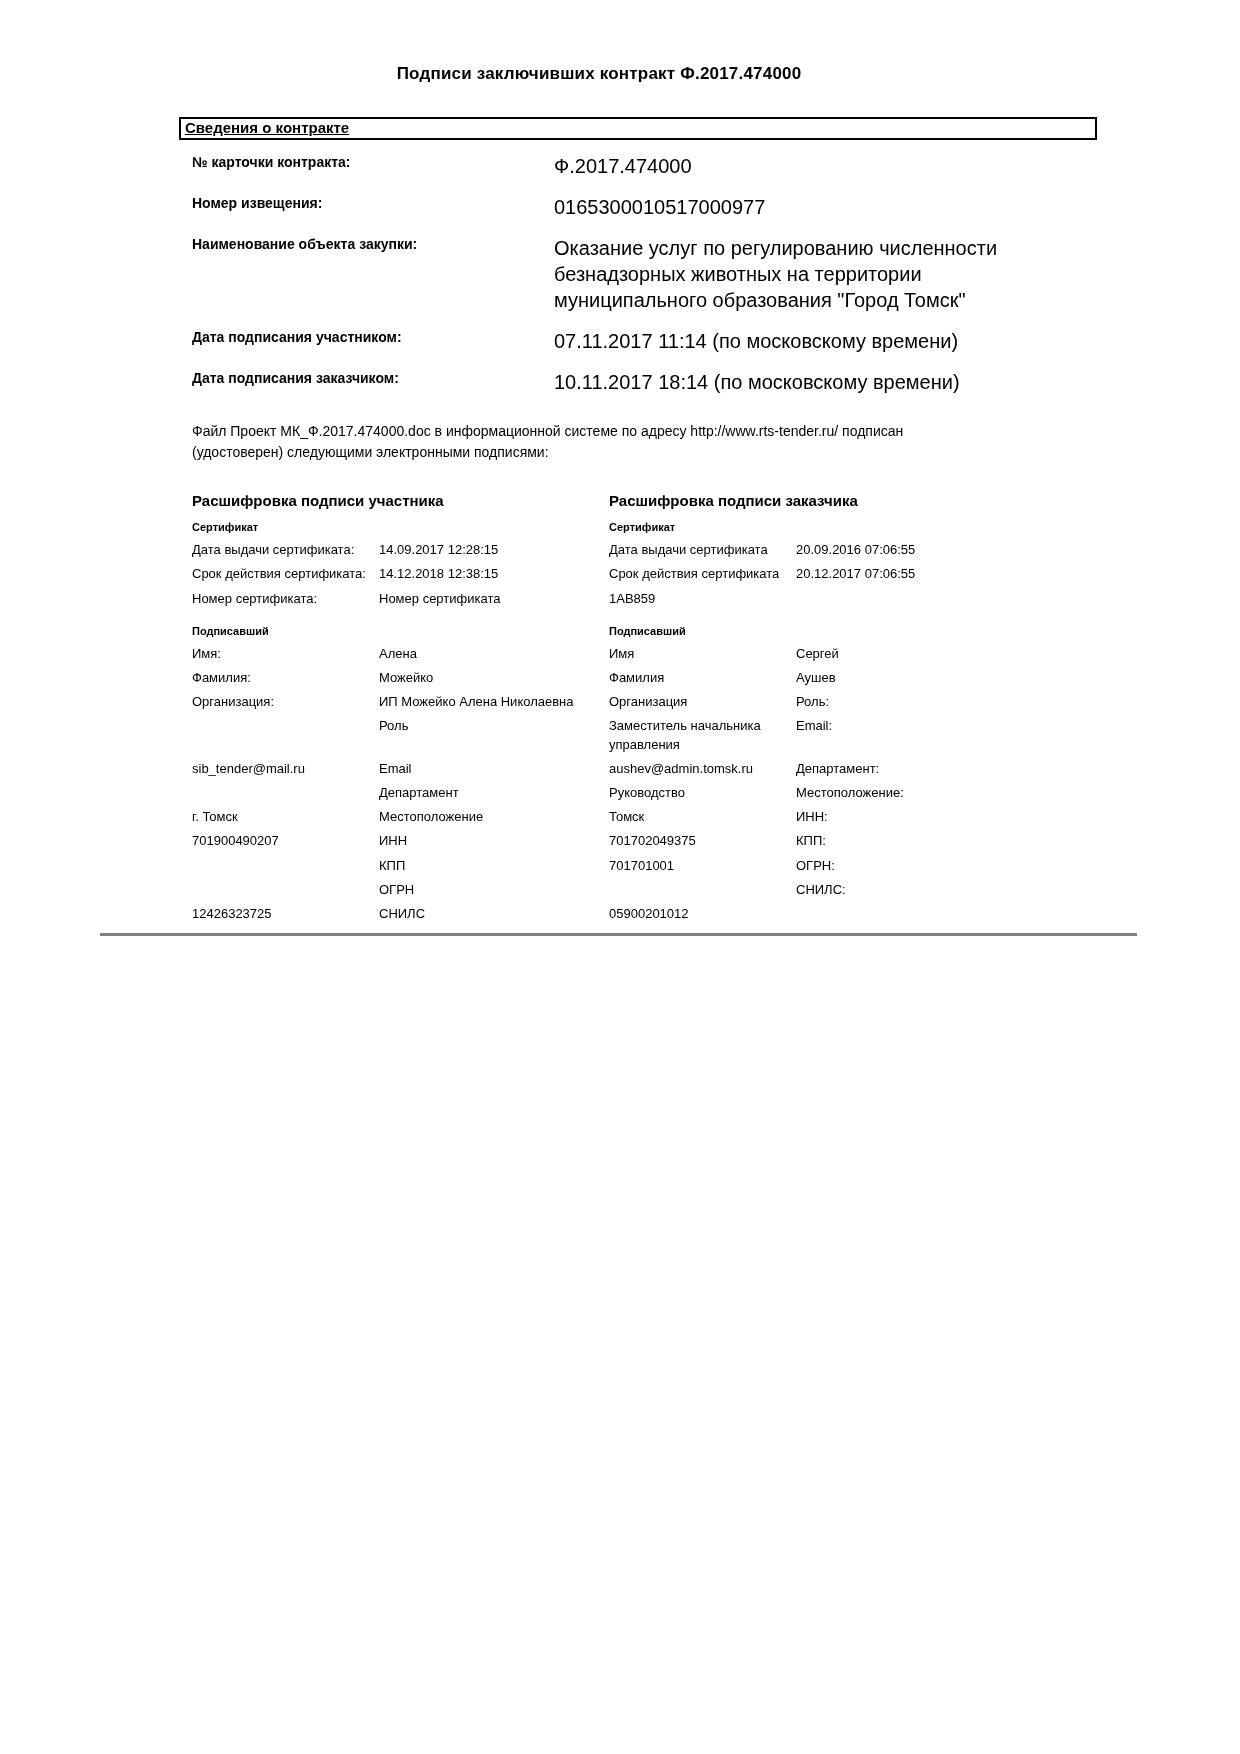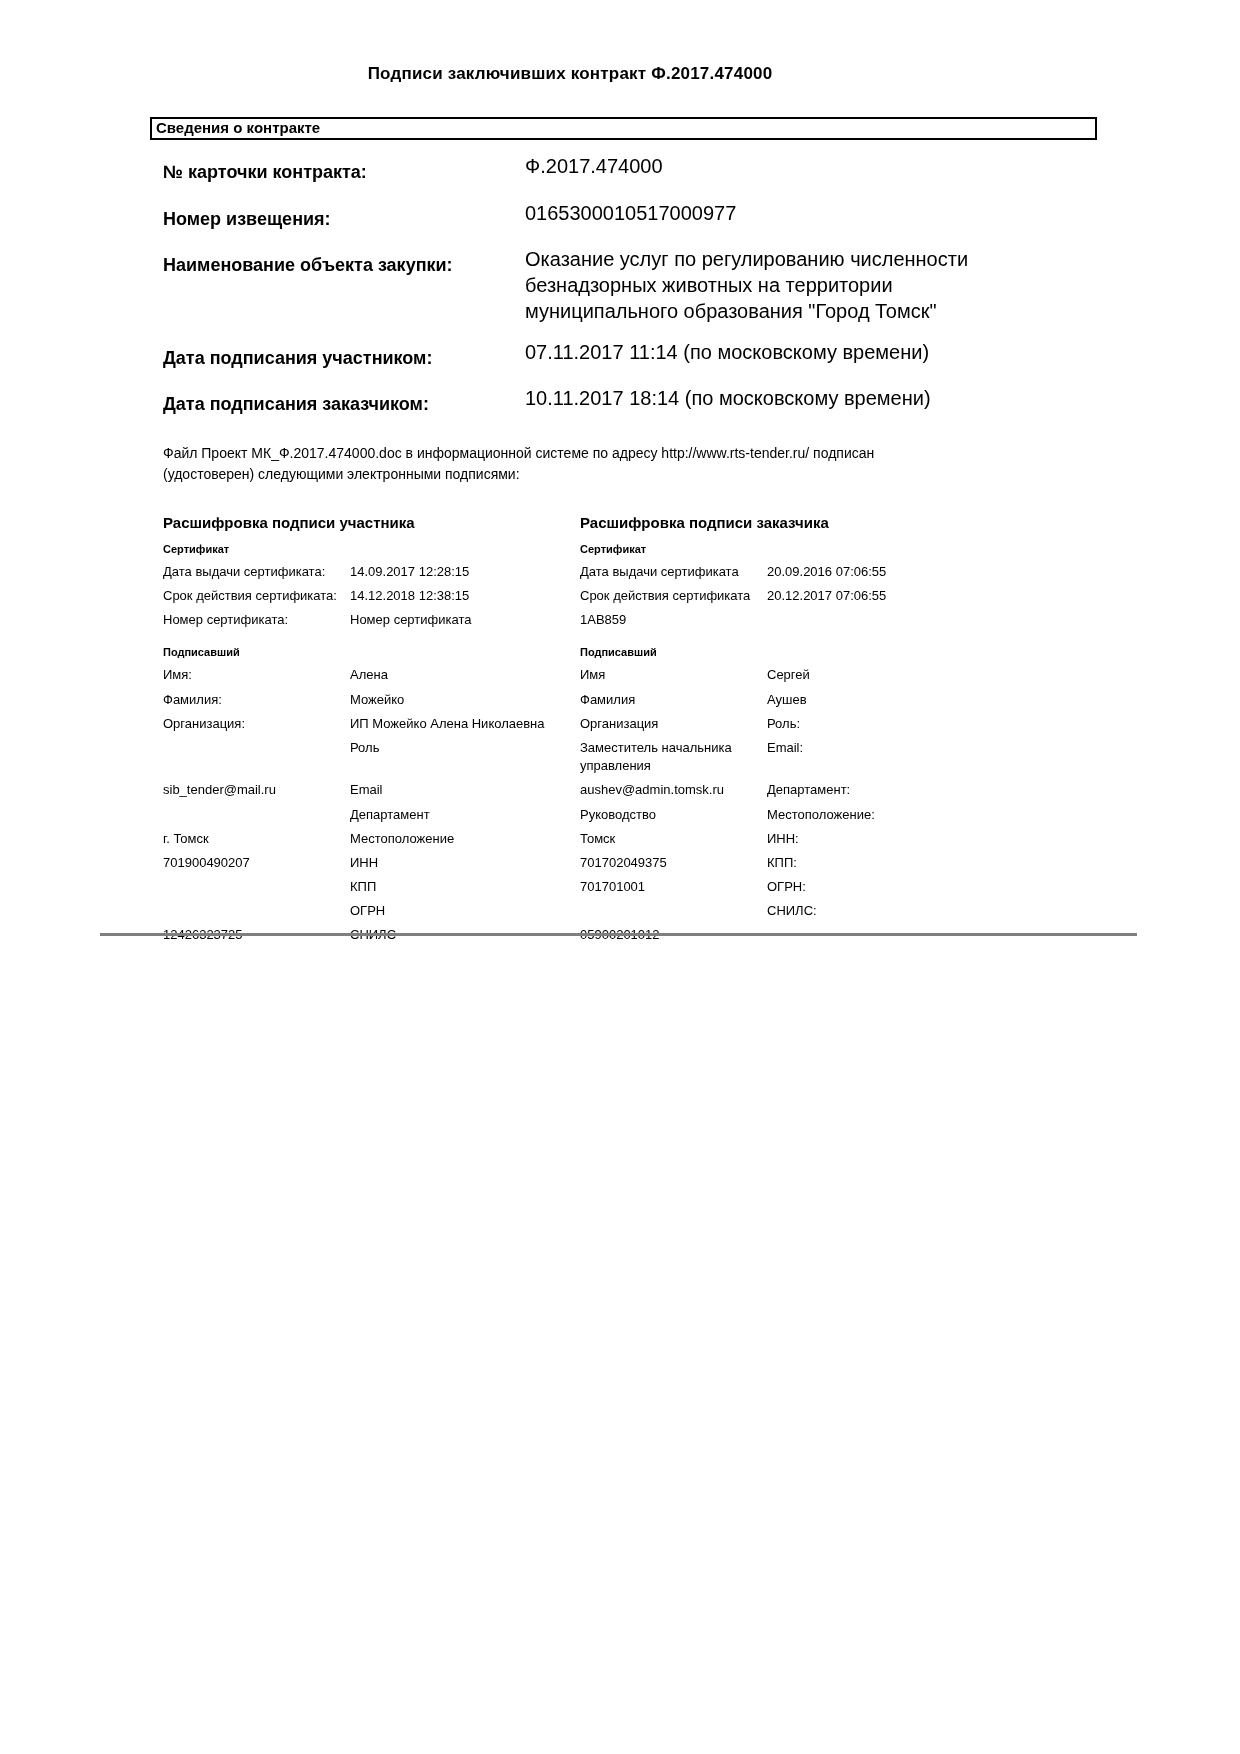--- a/index.html
+++ b/index.html
@@ -4,44 +4,45 @@
 <style>
   * { box-sizing: border-box; margin: 0; padding: 0; }
   html, body { background: #ffffff; }
   body {
     width: 1240px; height: 1754px;
     font-family: "Liberation Sans", sans-serif;
     color: #000000;
     position: relative;
     overflow: hidden;
   }
-  .page { position: relative; width: 1240px; height: 1296px; }
+  .page { position: relative; width: 1240px; height: 1296px; padding-left: 29px; }
 
   .doc-title {
     padding-top: 64px;
     width: 840px;
     margin: 0 auto 0 150px;
     text-align: center;
     font-size: 17px;
     font-weight: bold;
     letter-spacing: 0.2px;
   }
 
   .section-box {
     margin: 33px 143px 0 150px;
     border: 2px solid #000000;
     padding: 0 4px 2px 4px;
     font-size: 15px;
     font-weight: bold;
     line-height: 1.15;
+    text-decoration: underline;
   }
 
   .contract-rows { margin: 13px 0 0 163px; }
   .c-row { display: flex; margin-bottom: 15px; }
-  .c-label { width: 362px; font-weight: bold; font-size: 18px; line-height: 1.3; flex-shrink: 0; margin-top: 8px; }
+  .c-label { width: 362px; font-weight: bold; font-size: 14px; line-height: 1.3; flex-shrink: 0; }
   .c-value { width: 450px; font-size: 20px; line-height: 1.3; }
 
   .file-note {
     margin: 26px 0 0 163px;
     max-width: 795px;
     font-size: 14px;
     line-height: 1.5;
   }
 
   .sig-area { margin: 27px 0 0 163px; }

